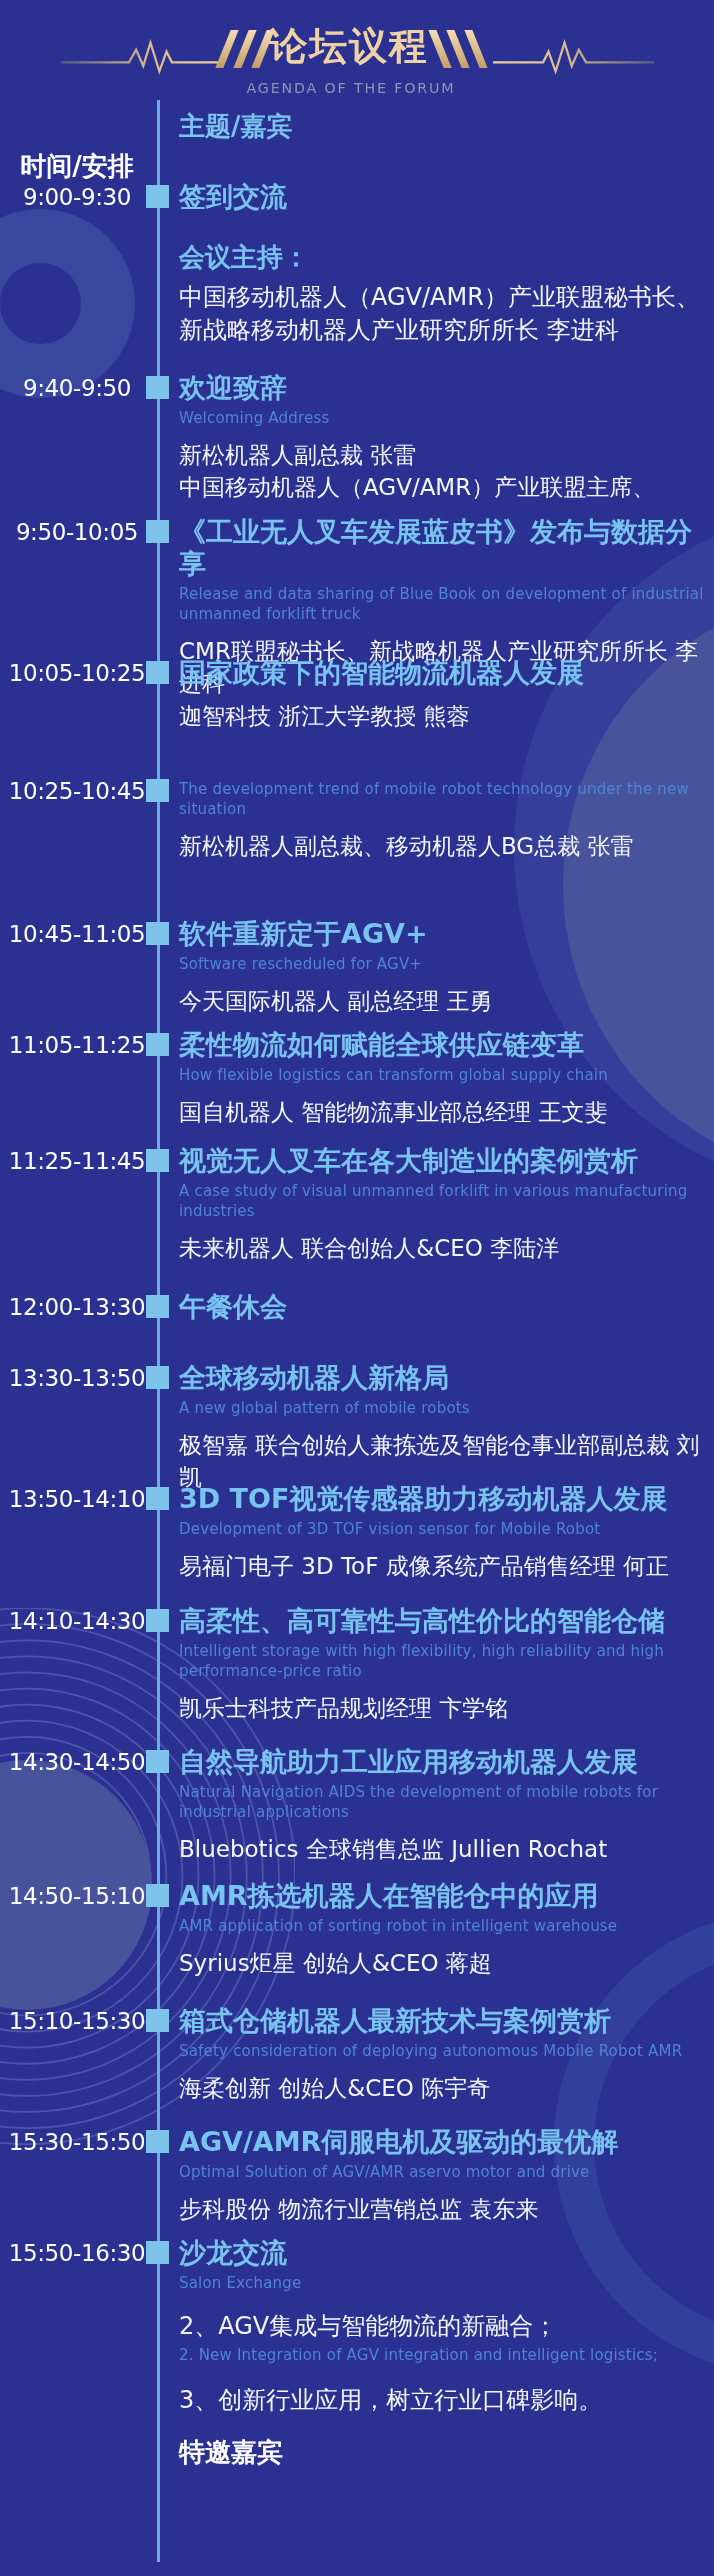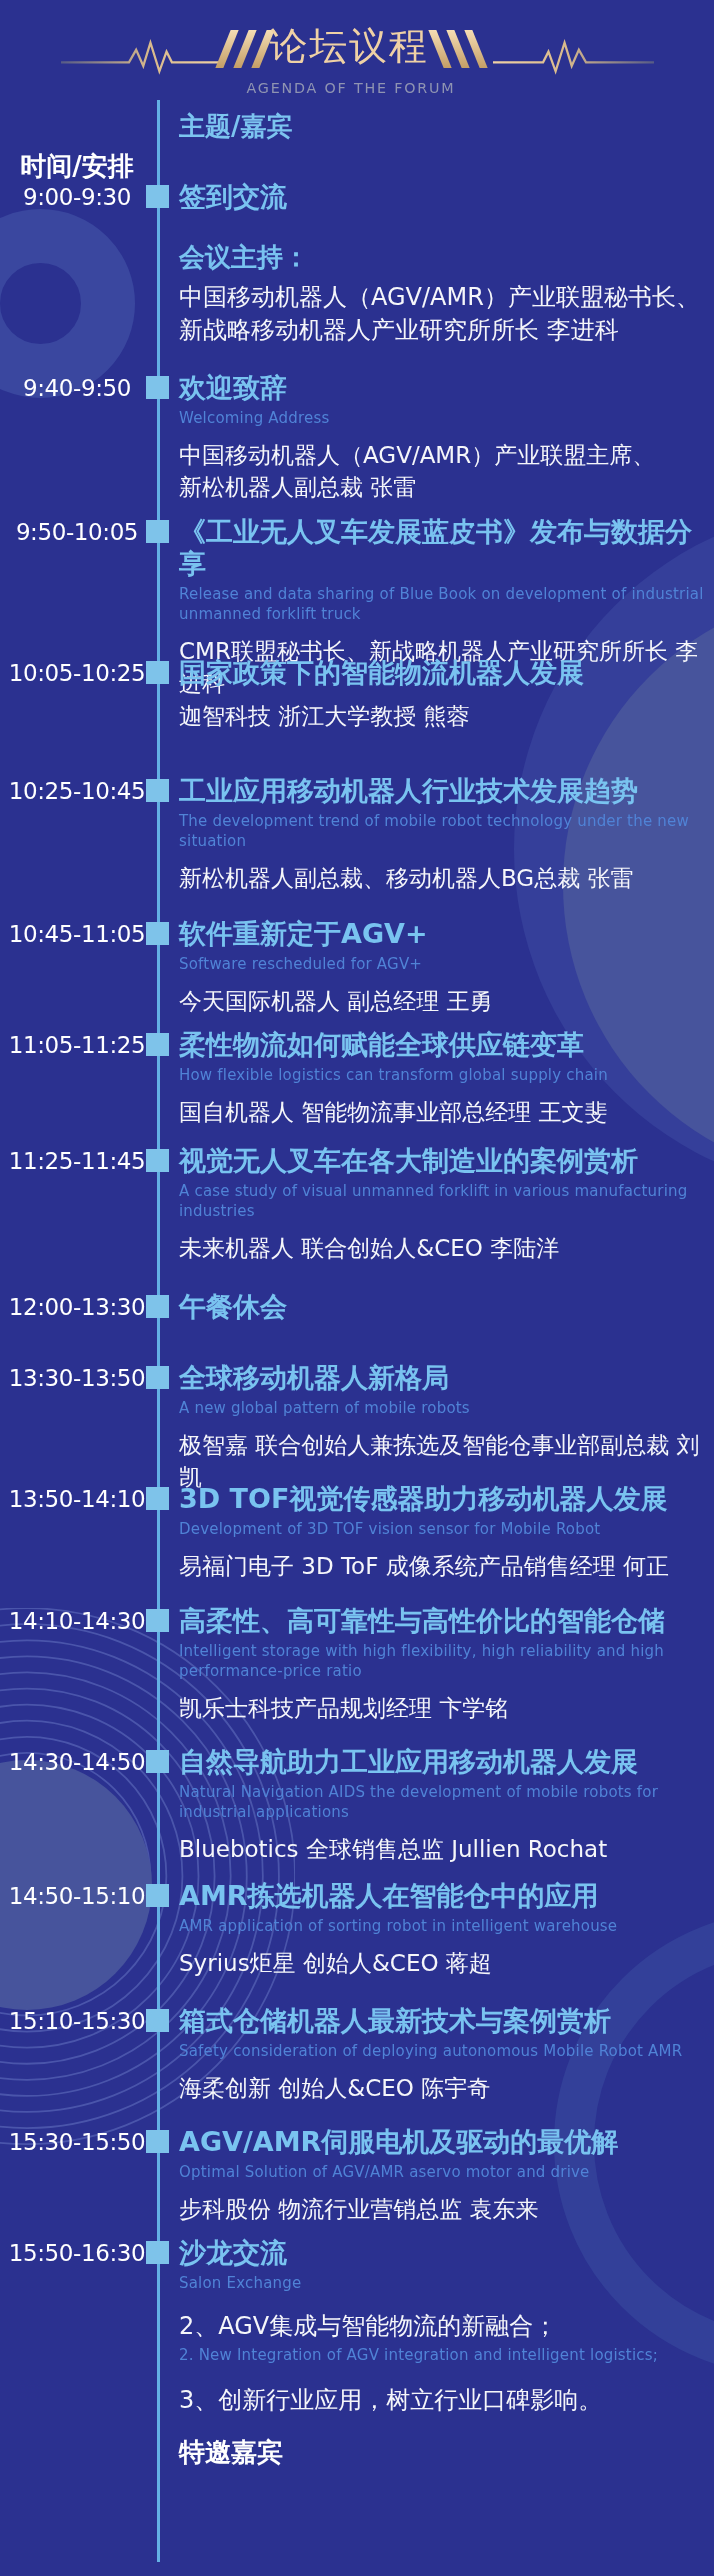--- a/index.html
+++ b/index.html
@@ -12,21 +12,21 @@
   .deco{position:absolute;pointer-events:none;}
   .ring-topleft{left:-54px;top:209px;width:189px;height:189px;box-sizing:border-box;
     border:54px solid #3A479F;border-radius:50%;}
   .circle-right-a{left:514px;top:505px;width:688px;height:688px;border-radius:50%;background:#353F9A;}
   .circle-right-b{left:563px;top:590px;width:590px;height:590px;border-radius:50%;background:#47549C;}
   .disc-bottomleft{left:-98px;top:1760px;width:250px;height:250px;border-radius:50%;background:#47549C;}
   .ring-bottomright{left:554px;top:1911px;width:464px;height:464px;box-sizing:border-box;
     border:40px solid #334099;border-radius:50%;}
   
   .hdr-title{position:absolute;top:21.4px;left:0;width:698px;text-align:center;
-    font-size:38px;font-weight:normal;color:#EFD1A5;letter-spacing:1.8px;}
+    font-size:38px;font-weight:bold;color:#EFD1A5;letter-spacing:1.8px;}
   .hdr-sub{position:absolute;top:80px;left:0;width:702px;text-align:center;
     font-size:14.3px;color:#8F94B2;letter-spacing:1.8px;}
   .pulse{position:absolute;top:39px;width:161px;height:36px;}
   .pulse.left{left:61px;}
   .pulse.right{left:493px;transform:scaleX(-1);}
   .slashes{position:absolute;top:30px;display:flex;}
   .slashes.left{left:223px;}
   .slashes.right{left:436px;}
   .slash{width:8px;height:38px;margin-right:9.8px;
     background:linear-gradient(180deg,#F5DDB4,#C49E66);}
@@ -130,22 +130,22 @@
   </div>
 </div>
 
 <div class="row" style="top:372px">
   <div class="time">9:40-9:50</div>
   <div class="sq"></div>
   <div class="content">
     <div class="t">欢迎致辞</div>
     <div class="e">Welcoming Address</div>
     <div class="sp">
+      <div class="s">新松机器人副总裁 张雷</div>
       <div class="s">中国移动机器人（AGV/AMR）产业联盟主席、</div>
-      <div class="s">新松机器人副总裁 张雷</div>
     </div>
   </div>
 </div>
 
 <div class="row" style="top:516px">
   <div class="time">9:50-10:05</div>
   <div class="sq"></div>
   <div class="content">
     <div class="t">《工业无人叉车发展蓝皮书》发布与数据分享</div>
     <div class="e">Release and data sharing of Blue Book on development of industrial unmanned forklift truck</div>
@@ -163,21 +163,20 @@
     <div class="sp">
         <div class="s">迦智科技 浙江大学教授 熊蓉</div>
       </div>
   </div>
 </div>
 
 <div class="row" style="top:775px">
   <div class="time">10:25-10:45</div>
   <div class="sq"></div>
   <div class="content">
-    <div class="t">工业应用移动机器人行业技术发展趋势</div>
     <div class="e">The development trend of mobile robot technology under the new situation</div>
     <div class="sp">
         <div class="s">新松机器人副总裁、移动机器人BG总裁 张雷</div>
       </div>
   </div>
 </div>
 
 <div class="row" style="top:918px">
   <div class="time">10:45-11:05</div>
   <div class="sq"></div>

